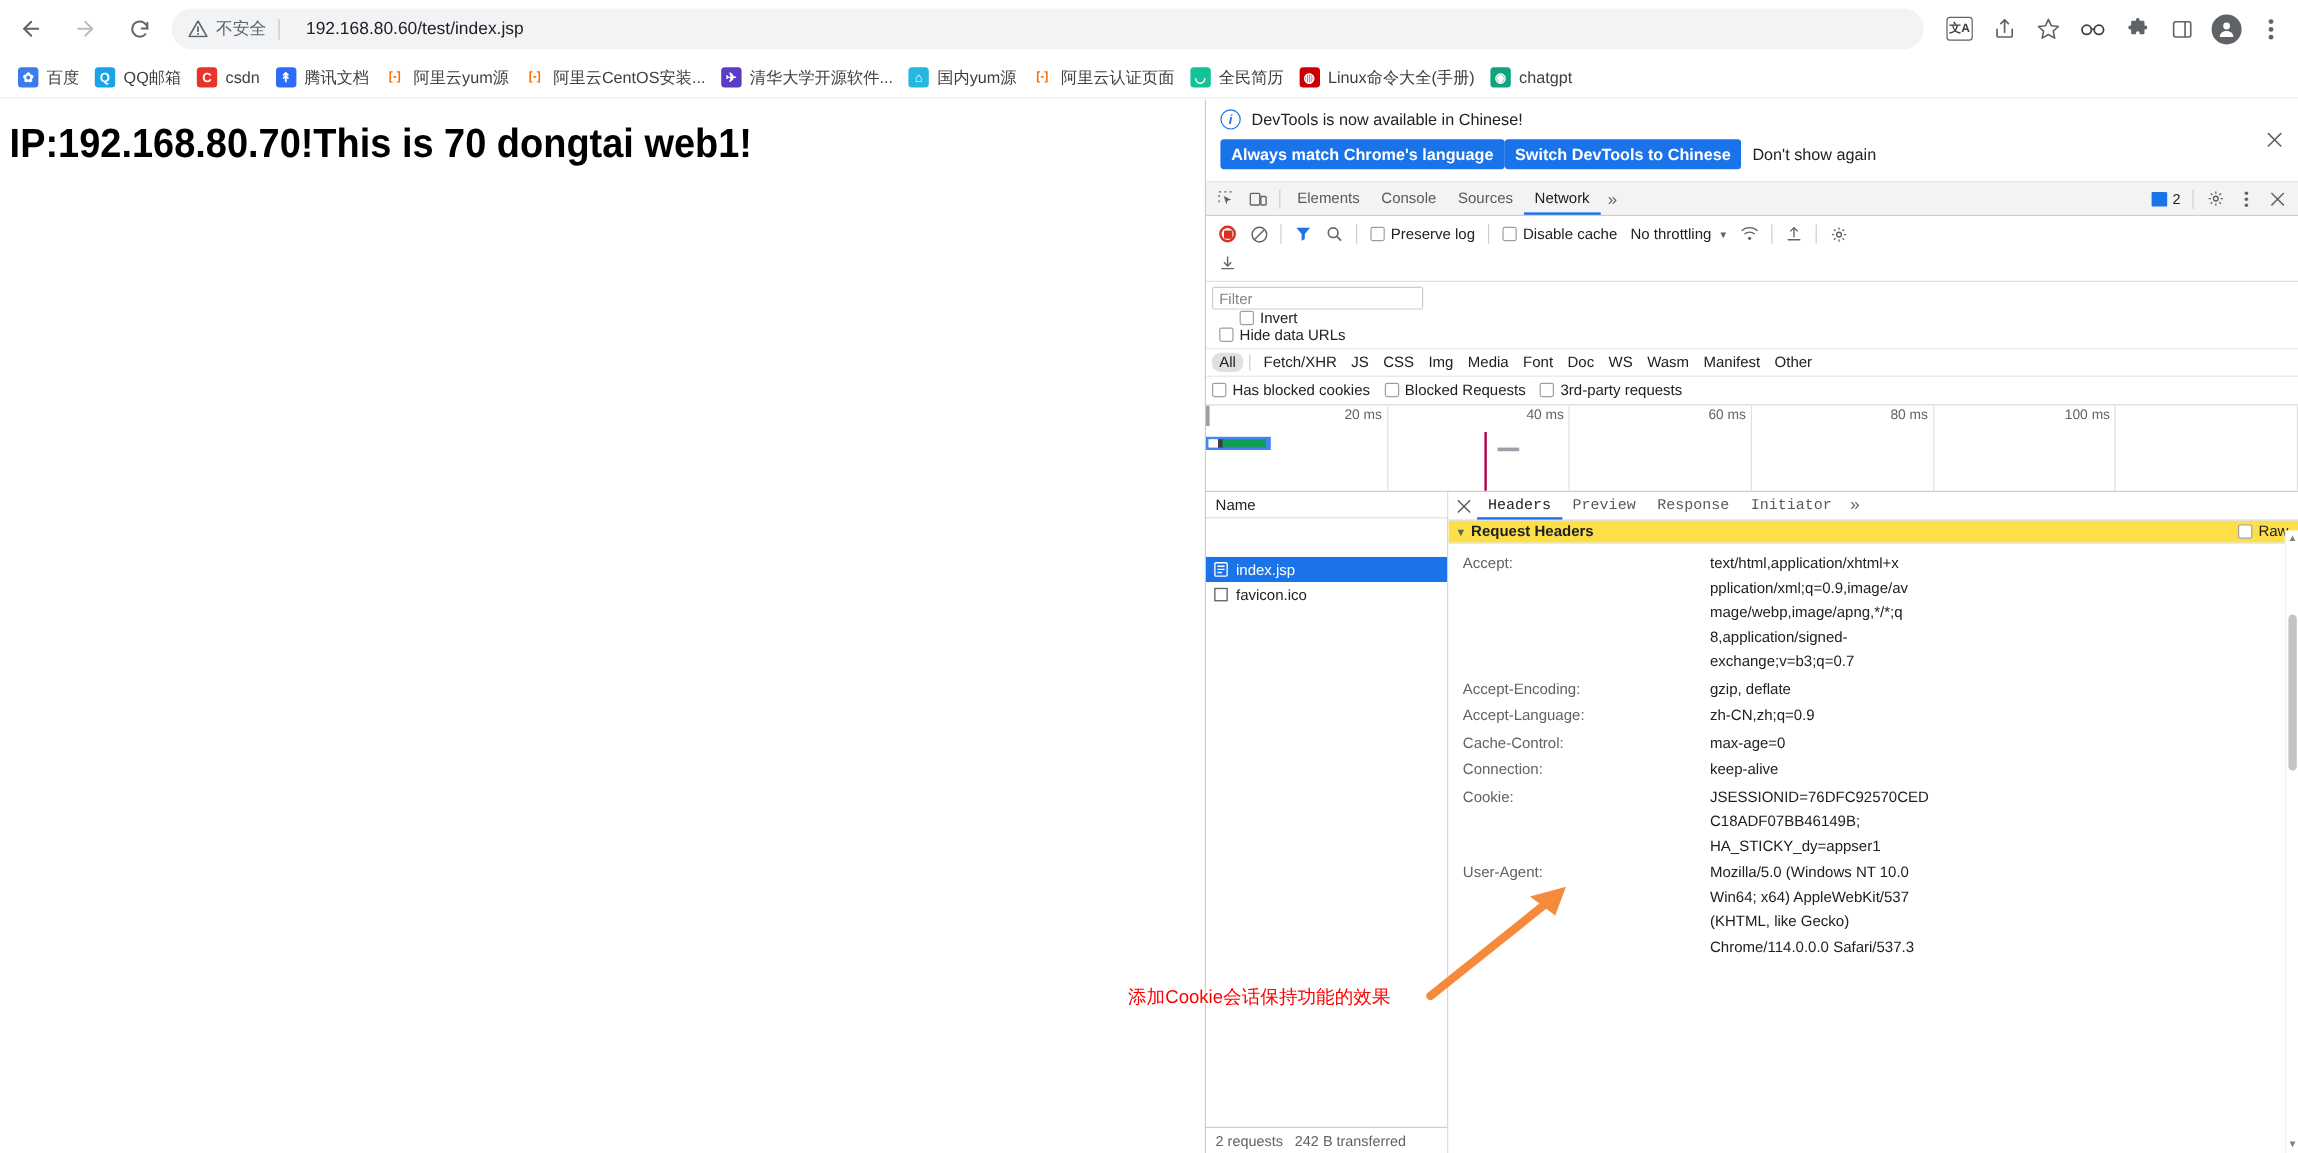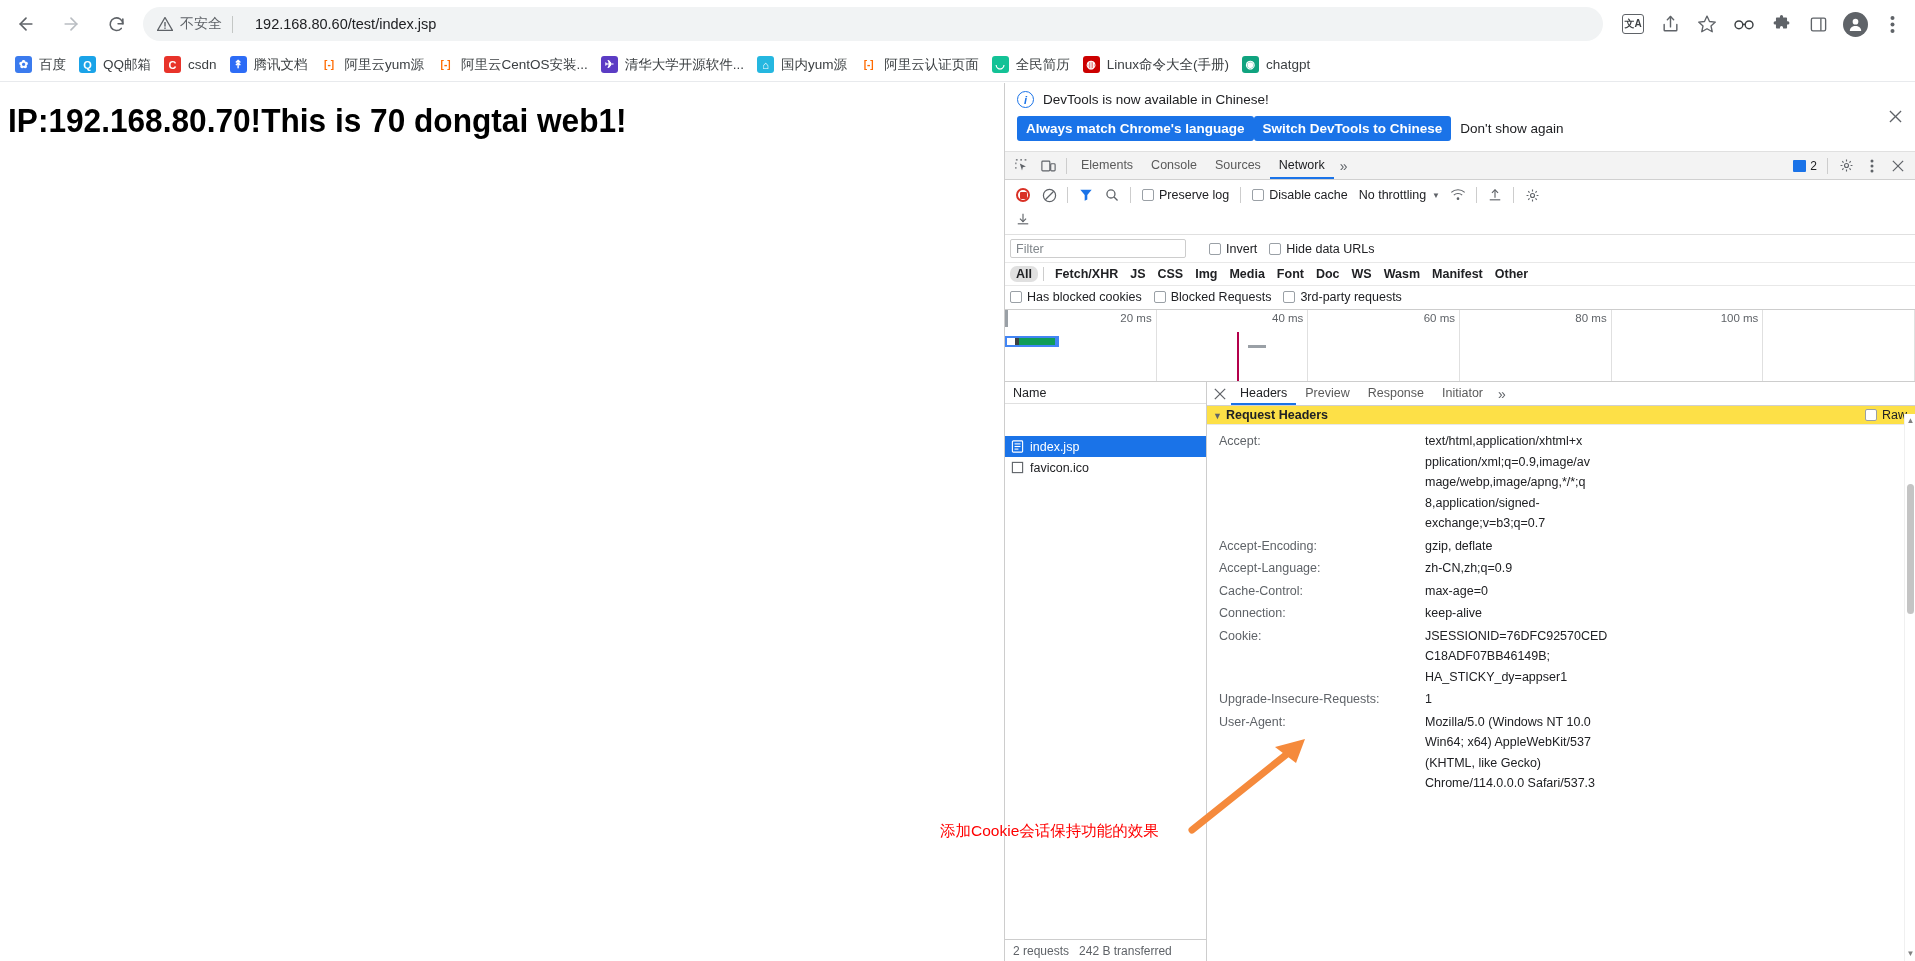--- a/index.html
+++ b/index.html
@@ -161,34 +161,35 @@
   .chk {
     width: 12px; height: 12px; border: 1px solid #9aa0a6; border-radius: 2px;
     background: #fff; flex: none;
   }
   .lbl { font-size: 12.5px; color: #202124; white-space: nowrap; }
   .throttle-sel { display: flex; align-items: center; gap: 6px; padding: 0 5px; cursor: pointer; }
   .caret { font-size: 8px; color: #5f6368; }
 
   
   .dt-filterrow {
-    display: flex; align-items: center; padding: 4px 5px;
+    display: flex; align-items: flex-start; padding: 4px 5px;
     border-bottom: 1px solid #e8e8e8;
+    flex-direction: column;
   }
   .filter-input {
     width: 176px; height: 19px; border: 1px solid #cdcdcd; background: #fff;
     padding: 0 5px; font-size: 12.5px; color: #202124; border-radius: 2px;
     font-family: "Liberation Sans", sans-serif;
   }
   .filter-input::placeholder { color: #80868b; }
 
   
   .dt-typerow {
     display: flex; align-items: center; gap: 0px; padding: 3px 5px;
-    border-bottom: 1px solid #e8e8e8; flex-wrap: wrap; font-weight: bold;
+    border-bottom: 1px solid #e8e8e8; flex-wrap: wrap;
   }
   .type-chip {
     padding: 1px 6px; font-size: 12.5px; color: #202124; cursor: pointer;
     border-radius: 7px; white-space: nowrap;
   }
   .type-chip.active { background: #e0e0e0; }
   .type-sep { width: 1px; height: 14px; background: #cdcdcd; margin: 0 5px; }
 
   
   .dt-blockedrow {
@@ -246,21 +247,21 @@
   .req-foot {
     height: 22px; border-top: 1px solid #cdcdcd; display: flex;
     align-items: center; gap: 10px; padding-left: 8px;
     font-size: 12px; color: #5f6368; background: #fff;
   }
 
   
   .detail-pane { flex: 1; display: flex; flex-direction: column; min-width: 0; }
   .detail-tabs {
     display: flex; align-items: center; height: 24px;
-    border-bottom: 1px solid #d0d0d0; background: #fff; padding-left: 2px;
+    border-bottom: 1px solid #d0d0d0; background: #fff; padding-left: 2px; font-family: Liberation Mono, monospace;
   }
   .detail-close {
     width: 22px; height: 22px; display: flex; align-items: center;
     justify-content: center; color: #5f6368; font-size: 14px; cursor: pointer;
   }
   .d-tab {
     padding: 0 9px; height: 23px; line-height: 23px; font-size: 12.5px;
     color: #5a5a5a; cursor: pointer; white-space: nowrap;
   }
   .d-tab.active { color: #202124; border-bottom: 2px solid #1a73e8; }
@@ -740,24 +741,20 @@
                 <div class="hdr-name">Connection:</div>
                 <div class="hdr-val">keep-alive</div>
               </div>
               <div class="hdr-row">
                 <div class="hdr-name">Cookie:</div>
                 <div class="hdr-val">JSESSIONID=76DFC92570CED
 C18ADF07BB46149B;
 HA_STICKY_dy=appser1</div>
               </div>
               <div class="hdr-row">
-                <div class="hdr-name">Upgrade-Insecure-Requests:</div>
-                <div class="hdr-val">1</div>
-              </div>
-              <div class="hdr-row">
                 <div class="hdr-name">User-Agent:</div>
                 <div class="hdr-val">Mozilla/5.0 (Windows NT 10.0
 Win64; x64) AppleWebKit/537
 (KHTML, like Gecko)
 Chrome/114.0.0.0 Safari/537.3</div>
               </div>
             </div>
 
           <div class="scrollbar-v">
             <div class="scroll-arrow" style="top:2px">▲</div>

